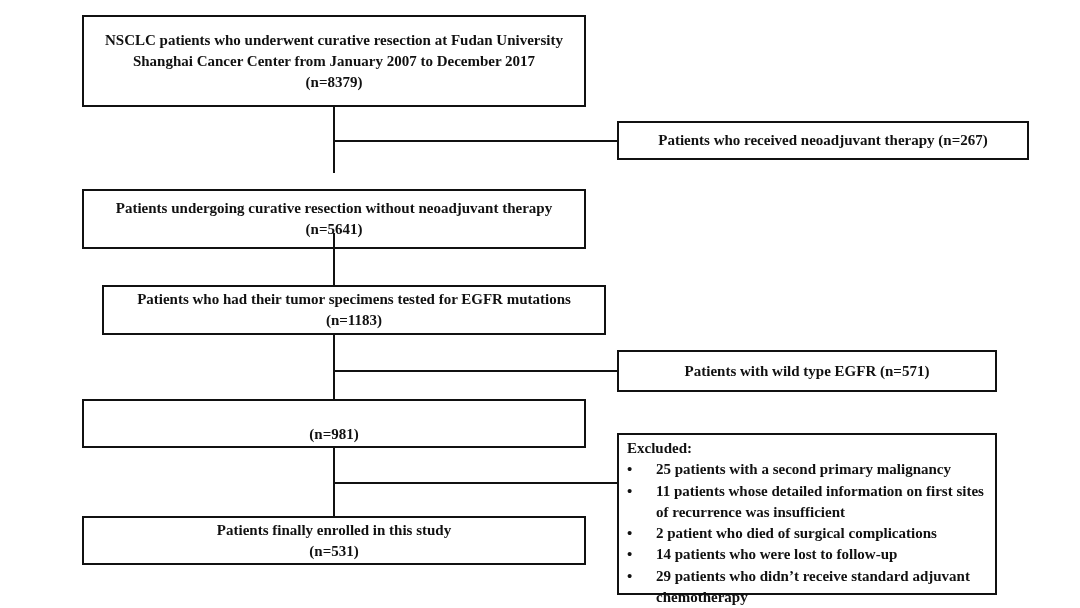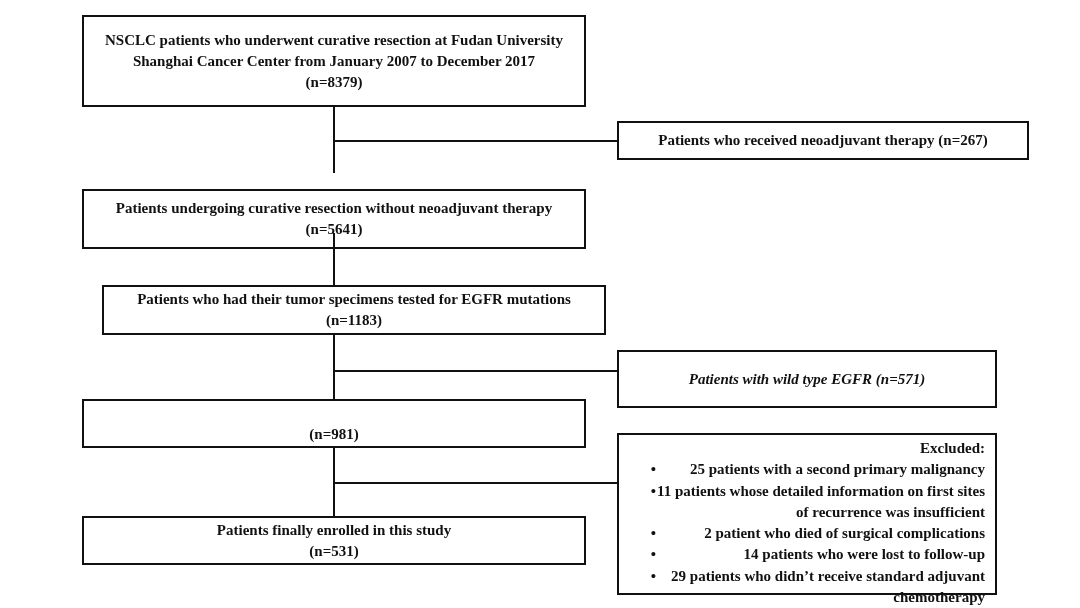--- a/index.html
+++ b/index.html
@@ -28,21 +28,21 @@
   }
   .box .inner { width: 100%; }
   .excluded-box {
     position: absolute;
     box-sizing: border-box;
     border: 2px solid #111111;
     background: #ffffff;
     font-weight: bold;
     font-size: 15px;
     line-height: 1.42;
-    text-align: right;
+    text-align: left;
     padding: 3px 10px 3px 8px;
   }
   .bullet-row { display: flex; }
   .bullet-glyph { width: 29px; flex-shrink: 0; }
   .bullet-text { flex: 1; }
   .line {
     position: absolute;
     background: #111111;
   }
 </style>
@@ -85,21 +85,21 @@
       <span>(n=531)</span>
     </div>
   </div>
 
   <div class="box" style="left:617px; top:121px; width:412px; height:39px;">
     <div class="inner">
       <span>Patients who received neoadjuvant therapy (n=267)</span>
     </div>
   </div>
 
-  <div class="box" style="left:617px; top:350px; width:380px; height:58px;font-style:italic;">
+  <div class="box" style="left:617px; top:350px; width:380px; height:42px;">
     <div class="inner">
       <span>Patients with wild type EGFR (n=571)</span>
     </div>
   </div>
 
   <div class="excluded-box" style="left:617px; top:433px; width:380px; height:162px;">
     <div>Excluded:</div>
     <div class="bullet-row">
       <span class="bullet-glyph">•</span>
       <span class="bullet-text">25 patients with a second primary malignancy</span>

